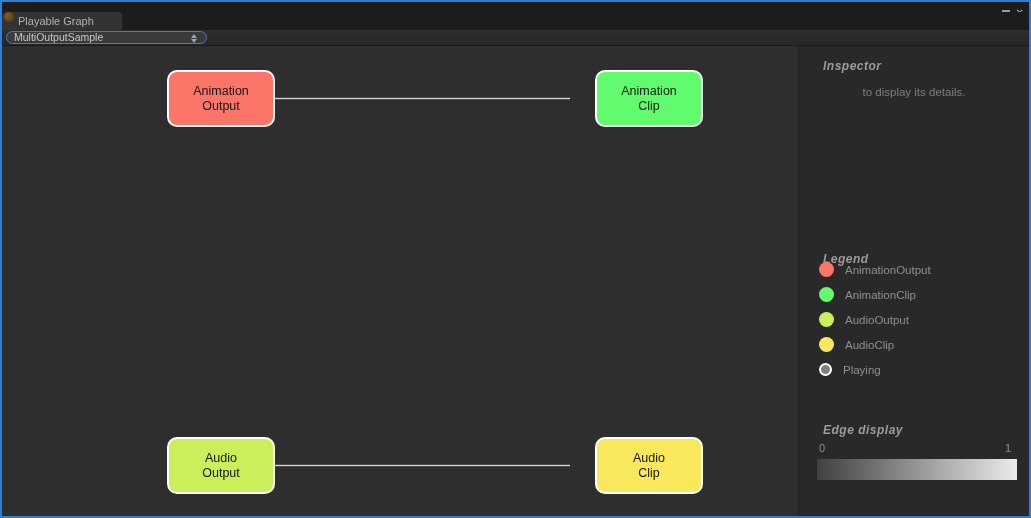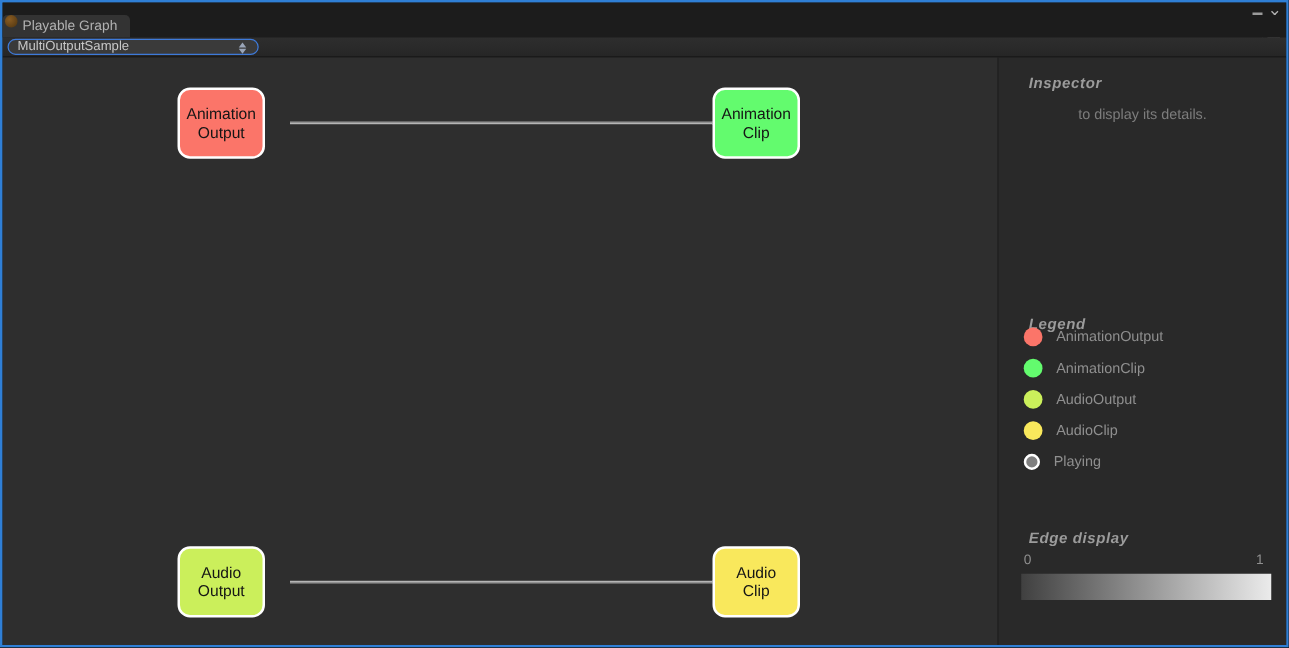--- a/index.html
+++ b/index.html
@@ -11,21 +11,21 @@
     border:2px solid #2f7fd6; background:#1c1c1c; overflow:hidden;
   }
 
   
   .titlebar { height:10px; background:#1c1c1c; }
   .tabrow   { height:18px; background:#1c1c1c; position:relative; }
   .toolbar  { height:16px; background:linear-gradient(#2e2e2e,#262626);
               border-bottom:1px solid #1a1a1a; position:relative;text-decoration:underline; }
 
   .tab {
-    position:absolute; left:0; top:0; height:18px; padding:0 10px 0 16px;
+    position:absolute; left:0; top:0; height:18px; padding:0 28px 0 16px;
     background:#333333; border-radius:4px 4px 0 0;
     color:#b2b2b2; font-size:11px; line-height:18px;
     cursor:default;
   }
   .tab-icon {
     position:absolute; left:2px; top:0px; width:10px; height:10px;
     border-radius:50%;
     background:radial-gradient(circle at 35% 35%, #8a5c22, #4d3410);
   }
 
@@ -52,25 +52,26 @@
   .stepper .dn  { width:0;height:0;border-left:3px solid transparent;border-right:3px solid transparent;
                   border-top:4px solid #9aa5b8; margin-top:1px; }
 
   
   .main { display:flex; height:470px; }
   .graph { position:relative; width:796px; height:470px; background:#2e2e2e; }
   .panel { position:relative; width:231px; height:470px; background:#292929; border-left:1px solid #202020; }
 
   
   .node {
-    position:absolute; width:70px; height:57px;
+    position:absolute; width:108px; height:57px;
     border:2px solid #ffffff; border-radius:10px;
     display:flex; flex-direction:column; align-items:center; justify-content:center;
     color:#151515; font-size:12.5px; line-height:15px; text-align:center;
     cursor:pointer;
+    margin-left:25px;
   }
   .node-anim-out { left:140px; top:24px; }
   .node-anim-clip{ left:568px; top:24px; }
   .node-audio-out{ left:140px; top:391px; }
   .node-audio-clip{ left:568px; top:391px; }
 
   
   .edge {
     position:absolute; left:230px; width:338px; height:3px;
     background:#d8d8d8; border-top:1px solid #4d4d4d; border-bottom:1px solid #4d4d4d;

